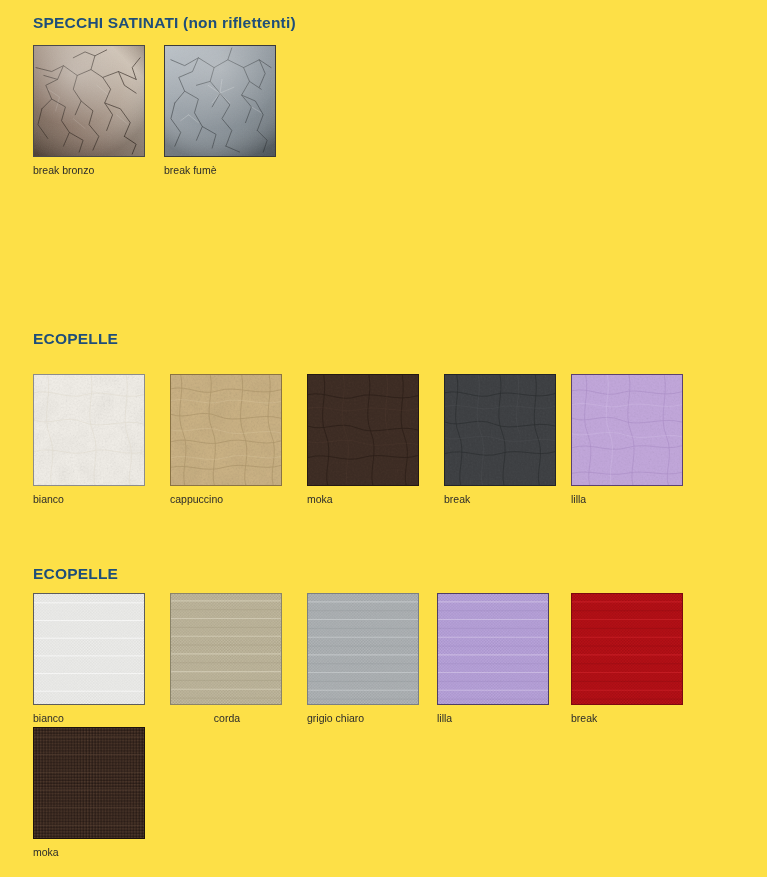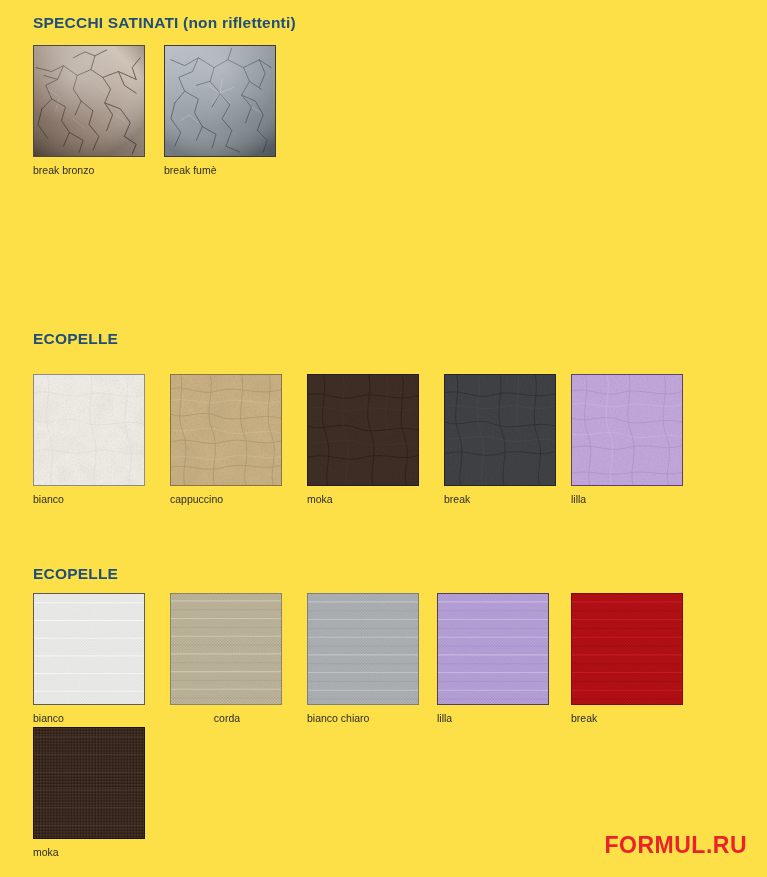--- a/index.html
+++ b/index.html
@@ -510,21 +510,21 @@
             <line x1="0" y1="17" x2="112" y2="17"></line>
             <line x1="0" y1="35" x2="112" y2="35"></line>
             <line x1="0" y1="53" x2="112" y2="53"></line>
             <line x1="0" y1="71" x2="112" y2="71"></line>
             <line x1="0" y1="89" x2="112" y2="89"></line>
             <line x1="0" y1="107" x2="112" y2="107"></line>
           </g>
           <rect width="112" height="112" filter="url(#fng)" opacity="0.28" style="mix-blend-mode:multiply"></rect>
         </svg>
       </div>
-      <div class="swatch-label">bianco chiaro</div>
+      <div class="swatch-label">grigio chiaro</div>
     </div>
 
     <div class="swatch-cell" style="left:437px;">
       <div class="swatch-tile" style="border-color:#4e3d66;">
         <svg class="tex-fabric" viewBox="0 0 112 112" preserveAspectRatio="none">
           <defs>
             <pattern id="wv-l" width="3" height="3" patternUnits="userSpaceOnUse">
               <rect width="3" height="3" fill="#bda8de"></rect>
               <rect width="1.5" height="1.5" fill="#ac96d0"></rect>
               <rect x="1.5" y="1.5" width="1.5" height="1.5" fill="#ac96d0"></rect>
@@ -629,15 +629,14 @@
             <line x1="0" y1="81" x2="112" y2="81"></line>
             <line x1="0" y1="99" x2="112" y2="99"></line>
           </g>
           <rect width="112" height="112" filter="url(#fnm)" opacity="0.45" style="mix-blend-mode:overlay"></rect>
         </svg>
       </div>
       <div class="swatch-label">moka</div>
     </div>
   </div>
 
-  <div class="logo">FORMUL.RU</div>
 
 </div>
 
 </body></html>

